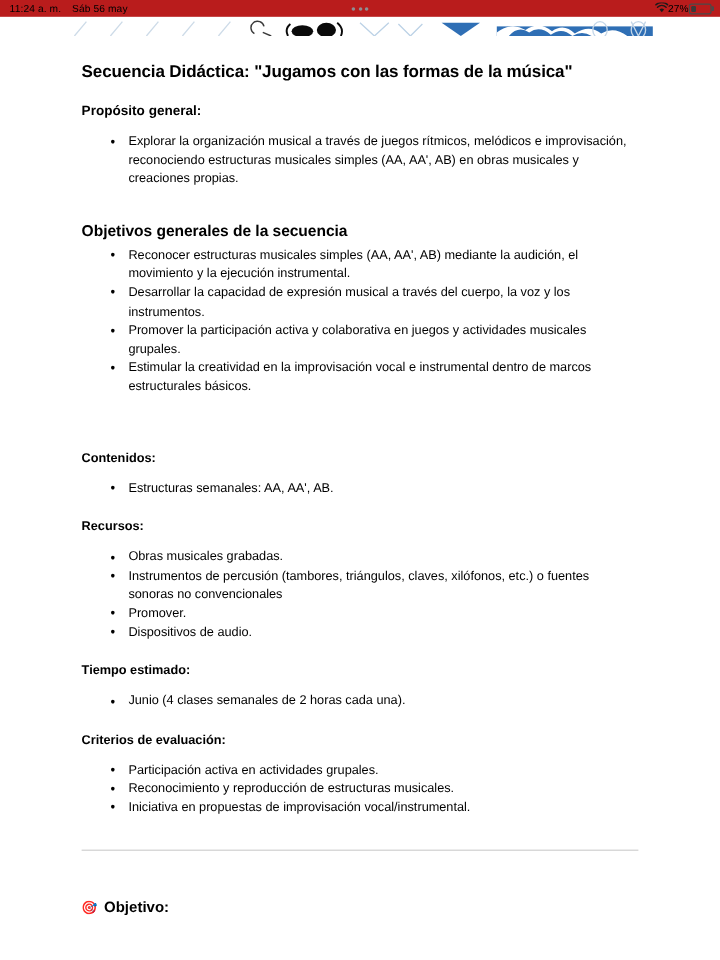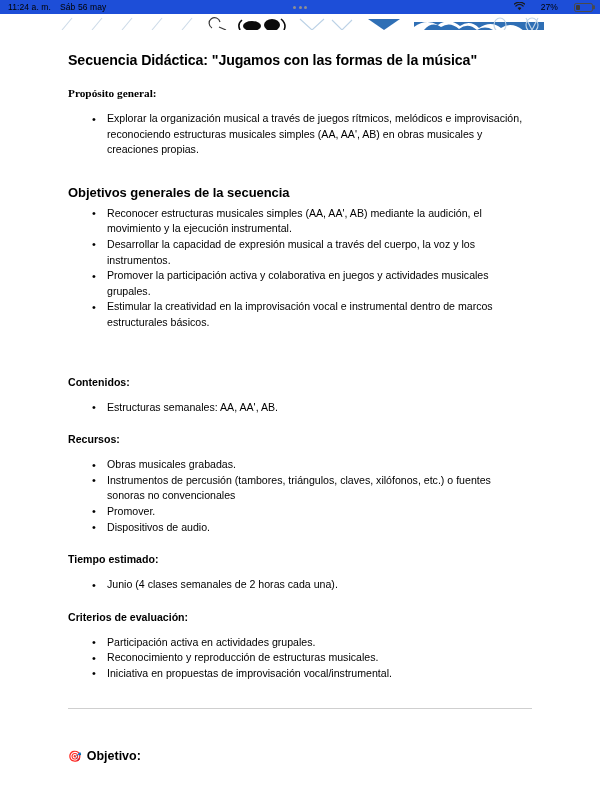--- a/index.html
+++ b/index.html
@@ -11,21 +11,21 @@
     overflow: hidden;
     background: #ffffff;
     font-family: "Liberation Sans", sans-serif;
   }
 
   
   .status-bar {
     position: relative;
     height: 14px;
     width: 600px;
-    background: #1d4ed8;
+    background: #b91c1c;
     display: flex;
     align-items: center;
     font-size: 8.5px;
     color: #000;
     letter-spacing: 0.1px;
     z-index: 10;
   }
   .status-left {
     position: absolute;
     left: 8px;
@@ -53,21 +53,21 @@
     width: 3px; height: 3px;
     border-radius: 50%;
     background: #8e8e93;
   }
 
   .status-right {
     position: absolute;
     right: 7px;
     display: flex;
     align-items: center;
-    gap: 16px;
+    gap: 0;
     white-space: nowrap;
   }
   .wifi-icon { display: block; }
   .battery-pct { font-size: 8.5px; }
   .battery {
     position: relative;
     width: 19px; height: 9px;
     border: 1px solid #4a4a4a;
     border-radius: 2.2px;
     display: flex;
@@ -116,21 +116,20 @@
     color: #000;
     letter-spacing: -0.1px;
     margin-bottom: 19px;
   }
 
   .lead-label {
     font-size: 11.3px;
     font-weight: bold;
     color: #000;
     margin-bottom: 12px;
-    font-family: Liberation Serif, serif;
   }
 
   .h2 {
     font-size: 13px;
     font-weight: bold;
     color: #000;
     margin-bottom: 6px;
     letter-spacing: -0.05px;
   }
 

